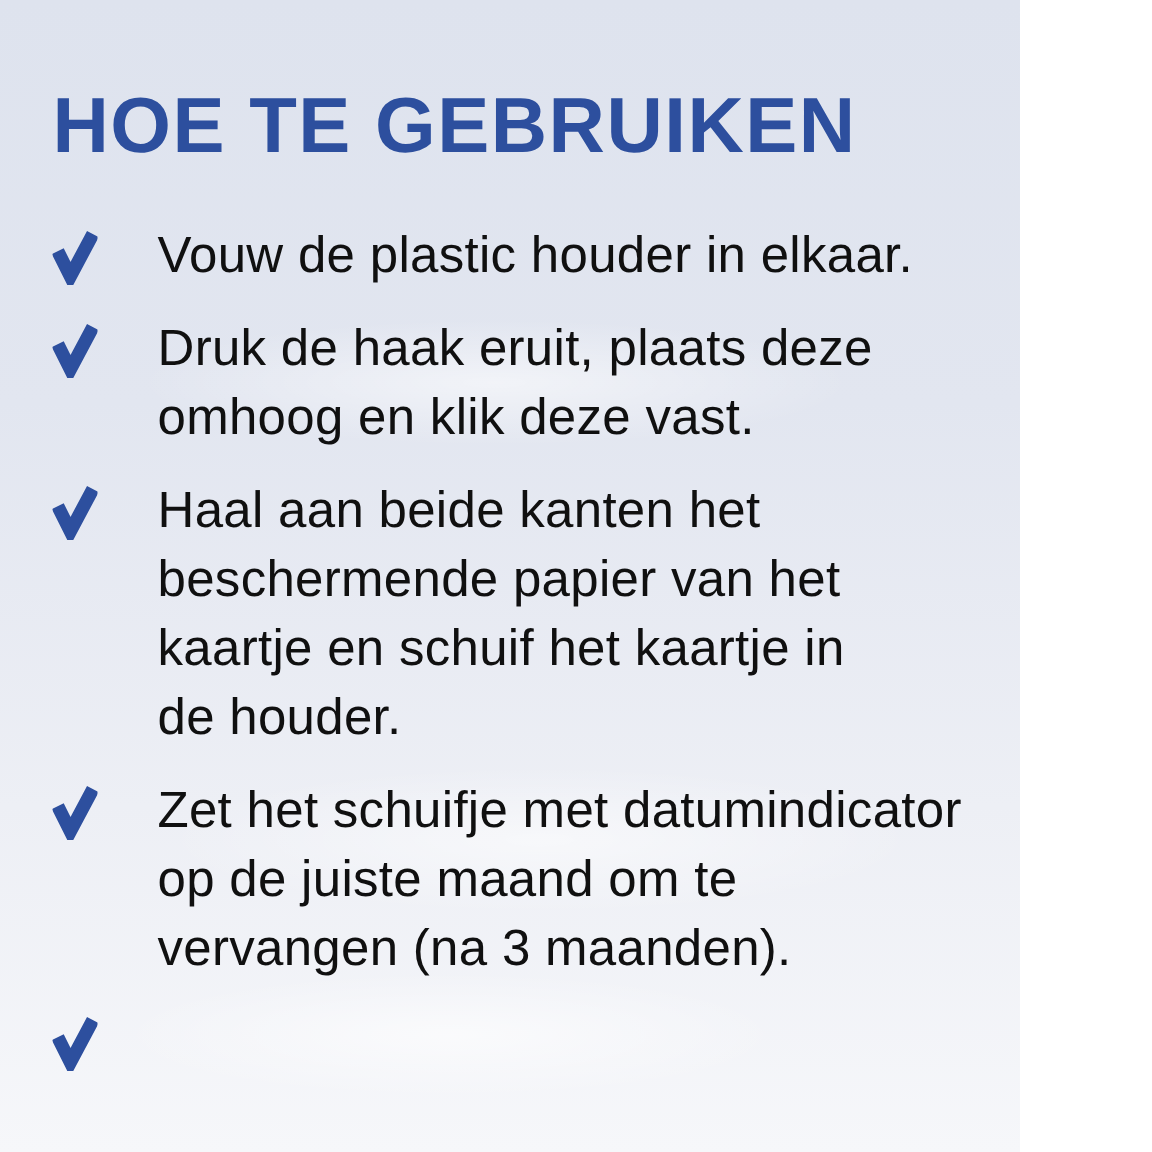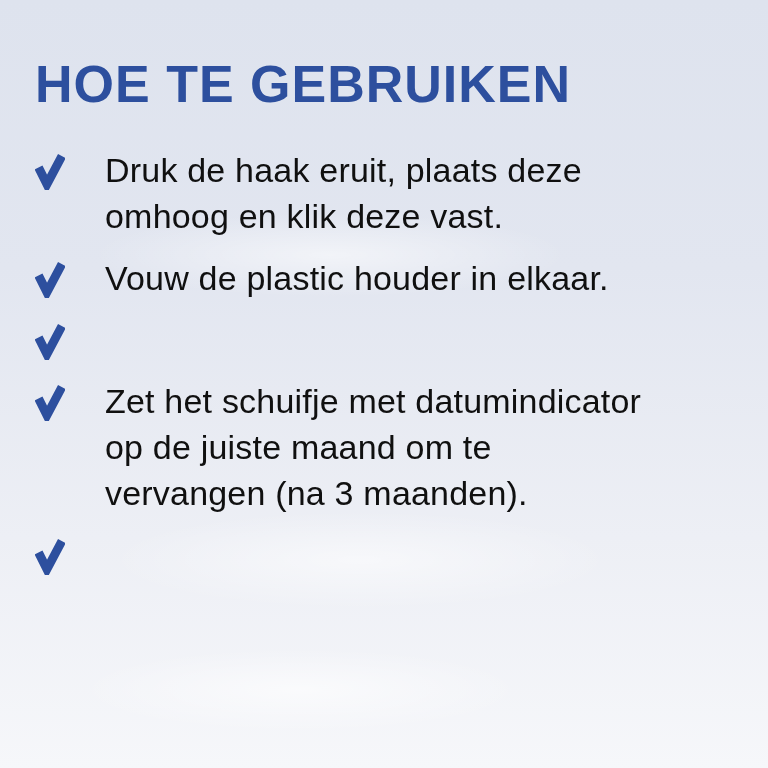--- a/index.html
+++ b/index.html
@@ -7,21 +7,21 @@
     padding: 0;
   }
   body {
     width: 768px;
     height: 768px;
     overflow: hidden;
     font-family: "Liberation Sans", sans-serif;
   }
   .page {
     position: relative;
-    width: 768px;
+    width: 680px;
     height: 768px;
     background:
       radial-gradient(ellipse 340px 60px at 330px 255px, rgba(255,255,255,0.55), rgba(255,255,255,0) 70%),
       radial-gradient(ellipse 360px 70px at 360px 560px, rgba(255,255,255,0.55), rgba(255,255,255,0) 70%),
       radial-gradient(ellipse 320px 60px at 300px 690px, rgba(255,255,255,0.6), rgba(255,255,255,0) 70%),
       linear-gradient(180deg, #dee3ee 0%, #e2e6f0 35%, #edeff5 70%, #f6f7fa 100%);
     box-sizing: border-box;
     padding: 56px 30px 0 35px;
   }
   .title {
@@ -69,39 +69,43 @@
   <h1 class="title">HOE TE GEBRUIKEN</h1>
 
   <ul class="instructions">
 
     <li class="item">
       <span class="check">
         <svg viewBox="0 0 34 40" xmlns="http://www.w3.org/2000/svg" aria-hidden="true">
           <path d="M4 16 L13.5 35 L30.5 3" fill="none" stroke="#2d4f9e" stroke-width="10" stroke-linecap="butt" stroke-linejoin="miter"></path>
         </svg>
       </span>
+      <span class="text">Vouw de plastic houder in elkaar.</span>
+    </li>
+
+    <li class="item">
+      <span class="check">
+        <svg viewBox="0 0 34 40" xmlns="http://www.w3.org/2000/svg" aria-hidden="true">
+          <path d="M4 16 L13.5 35 L30.5 3" fill="none" stroke="#2d4f9e" stroke-width="10" stroke-linecap="butt" stroke-linejoin="miter"></path>
+        </svg>
+      </span>
       <span class="text">Druk de haak eruit, plaats deze
 omhoog en klik deze vast.</span>
     </li>
 
     <li class="item">
       <span class="check">
         <svg viewBox="0 0 34 40" xmlns="http://www.w3.org/2000/svg" aria-hidden="true">
           <path d="M4 16 L13.5 35 L30.5 3" fill="none" stroke="#2d4f9e" stroke-width="10" stroke-linecap="butt" stroke-linejoin="miter"></path>
         </svg>
       </span>
-      <span class="text">Vouw de plastic houder in elkaar.</span>
-    </li>
-
-    <li class="item">
-      <span class="check">
-        <svg viewBox="0 0 34 40" xmlns="http://www.w3.org/2000/svg" aria-hidden="true">
-          <path d="M4 16 L13.5 35 L30.5 3" fill="none" stroke="#2d4f9e" stroke-width="10" stroke-linecap="butt" stroke-linejoin="miter"></path>
-        </svg>
-      </span>
+      <span class="text">Haal aan beide kanten het
+beschermende papier van het
+kaartje en schuif het kaartje in
+de houder.</span>
     </li>
 
     <li class="item">
       <span class="check">
         <svg viewBox="0 0 34 40" xmlns="http://www.w3.org/2000/svg" aria-hidden="true">
           <path d="M4 16 L13.5 35 L30.5 3" fill="none" stroke="#2d4f9e" stroke-width="10" stroke-linecap="butt" stroke-linejoin="miter"></path>
         </svg>
       </span>
       <span class="text">Zet het schuifje met datumindicator
 op de juiste maand om te

